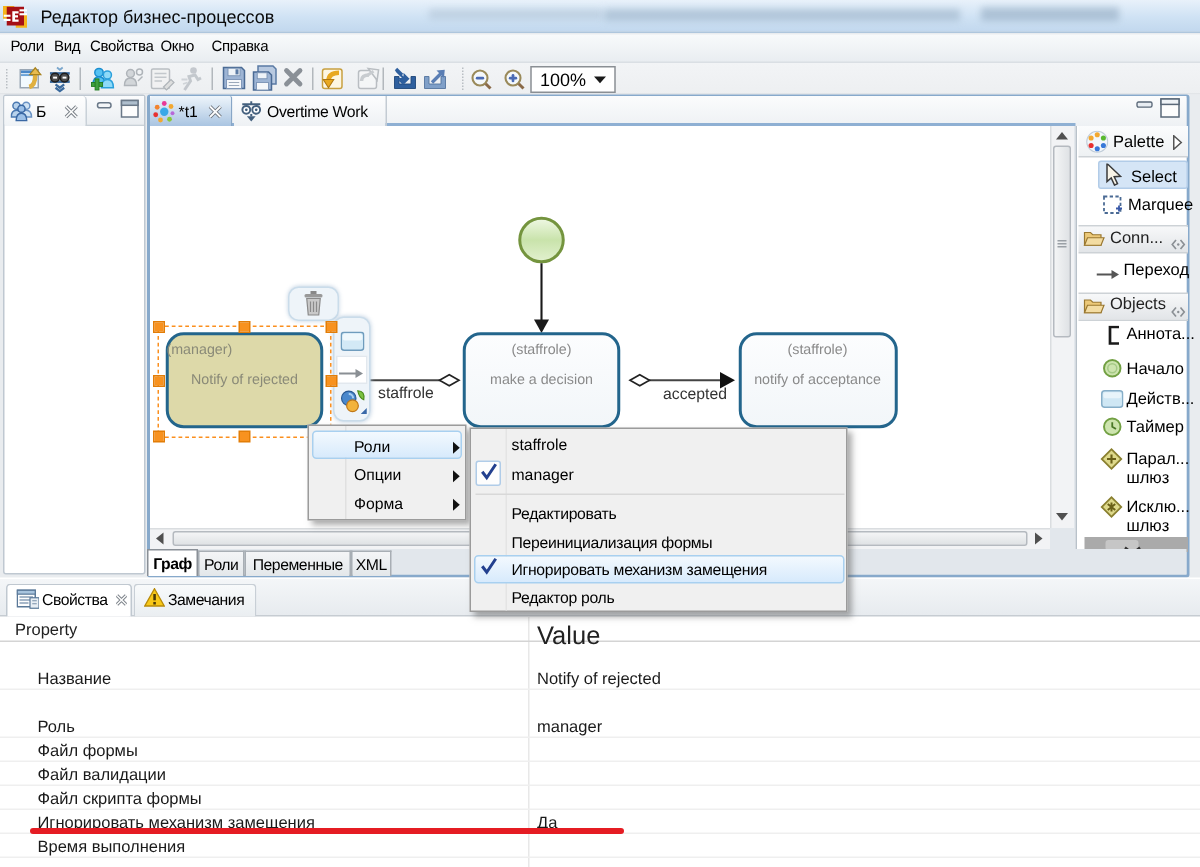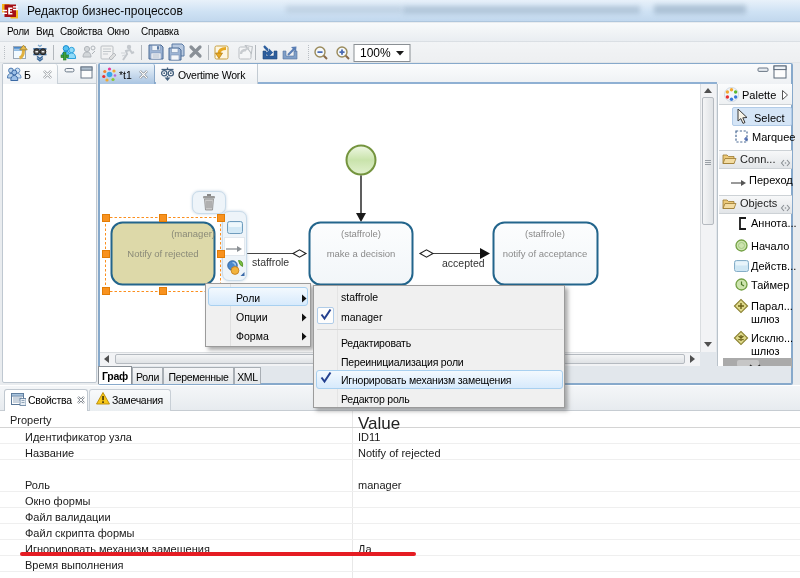--- a/index.html
+++ b/index.html
@@ -362,34 +362,30 @@
  <rect x="6.2" y="4" width="1.7" height="4.2" fill="#4a3a08"></rect>
  <rect x="6.2" y="9.3" width="1.7" height="1.7" fill="#4a3a08"></rect>
 </svg></div>
 <div class="a" style="left:112px;top:394px;font-size:10.5px;letter-spacing:-0.3px;color:#000">Замечания</div>
 
 <div class="a" id="ptable" style="left:0;top:411px;width:800px;height:167px">
  <div class="a" style="left:352px;top:0;width:1px;height:167px;background:#e8e8e8"></div>
  <div class="a" style="left:0;top:16px;width:800px;height:1px;background:#d4d4d4"></div>
  <div class="a" style="left:10px;top:3px;font-size:11px;color:#222">Property</div>
  <div class="a" style="left:358px;top:3px;font-size:17px;color:#222">Value</div>
- <div class="a prow" style="top:17px">
-      <span class="pname">Идентификатор узла</span>
-      <span class="pval">ID11</span>
-    </div>
  <div class="a prow" style="top:33px">
       <span class="pname">Название</span>
       <span class="pval">Notify of rejected</span>
     </div>
  <div class="a prow" style="top:65px">
       <span class="pname">Роль</span>
       <span class="pval">manager</span>
     </div>
  <div class="a prow" style="top:81px">
-      <span class="pname">Окно формы</span>
+      <span class="pname">Файл формы</span>
     </div>
  <div class="a prow" style="top:113px">
       <span class="pname">Файл скрипта формы</span>
     </div>
  <div class="a prow" style="top:97px">
       <span class="pname">Файл валидации</span>
     </div>
  <div class="a prow" style="top:129px">
       <span class="pname">Игнорировать механизм замещения</span>
       <span class="pval">Да</span>
@@ -432,21 +428,21 @@
   <path d="M380 164 L390 169.5 L380 175 Z" fill="#111"></path>
 
   <rect x="209.5" y="138.5" width="103" height="62" rx="11" fill="url(#gnode)" stroke="#23658c" stroke-width="2"></rect>
   <rect x="393.5" y="138.5" width="104" height="62" rx="11" fill="url(#gnode)" stroke="#23658c" stroke-width="2"></rect>
   <rect x="11.5" y="138.5" width="103" height="62" rx="11" fill="#ddd9a9" stroke="#23658c" stroke-width="2"></rect>
  </svg>
  <div class="a" style="left:209px;top:144px;width:104px;text-align:center;font-size:9.5px;color:#8a8a8a">(staffrole)</div>
  <div class="a" style="left:209px;top:164px;width:104px;text-align:center;font-size:9.5px;color:#8a8a8a">make a decision</div>
  <div class="a" style="left:393px;top:144px;width:104px;text-align:center;font-size:9.5px;color:#8a8a8a">(staffrole)</div>
  <div class="a" style="left:393px;top:164px;width:104px;text-align:center;font-size:9.5px;color:#8a8a8a">notify of acceptance</div>
- <div class="a" style="left:11px;top:144px;width:104px;text-align:right;font-size:9.5px;color:#8a8a78">(manager)</div>
+ <div class="a" style="left:11px;top:144px;width:104px;text-align:left;font-size:9.5px;color:#8a8a78">(manager)</div>
  <div class="a" style="left:11px;top:164px;width:104px;text-align:center;font-size:9.5px;color:#8a8a78">Notify of rejected</div>
  <div class="a" style="left:152px;top:172px;font-size:10.5px;color:#333">staffrole</div>
  <div class="a" style="left:342px;top:173px;font-size:10.5px;color:#333">accepted</div>
 </div>
 
 <div class="a" id="floattb" style="left:190px;top:189px;width:60px;height:95px">
  <div class="a" style="left:2px;top:2px;width:34px;height:23px;background:#eef4f9;border:1px solid #cadcea;border-radius:7px;box-shadow:0 0 3px rgba(180,200,220,.8)"></div>
  <div class="a" style="left:32px;top:22px;width:25px;height:70px;background:#eef4f9;border:1px solid #cadcea;border-radius:7px;box-shadow:0 0 3px rgba(180,200,220,.8)"></div>
  <div class="a" style="left:12px;top:5px"><svg width="14" height="17" viewBox="0 0 14 17">
   <rect x="5" y="0" width="4" height="2" fill="#888"></rect>
@@ -505,20 +501,20 @@
 <div class="a" id="menu2" style="left:313px;top:285px;width:252px;height:123px;background:#f0f0f0;border:1px solid #9b9b9b;box-shadow:3px 3px 4px rgba(90,90,90,.5)">
  <div class="a" style="left:23px;top:0;width:1px;height:121px;background:#e4e4e4"></div>
  <div class="a" style="left:27px;top:5px;font-size:10.5px;color:#000">staffrole</div>
  <div class="a" style="left:3px;top:21px;width:17px;height:17px;background:#fdfdfd;border:1px solid #b0cce8;border-radius:2px"></div>
  <div class="a" style="left:6px;top:22px"><svg width="12" height="13">
         <path d="M1.5 6.5 L4.5 10.5 L10.5 1.5" stroke="#23408f" stroke-width="2" fill="none"></path>
       </svg></div>
  <div class="a" style="left:27px;top:25px;font-size:10.5px;color:#000">manager</div>
  <div class="a" style="left:3px;top:43px;width:246px;height:1px;background:#d8d8d8"></div>
  <div class="a" style="left:27px;top:51px;font-size:10.5px;letter-spacing:-0.2px;color:#000">Редактировать</div>
- <div class="a" style="left:27px;top:70px;font-size:10.5px;letter-spacing:-0.2px;color:#000">Переинициализация роли</div>
+ <div class="a" style="left:27px;top:70px;font-size:10.5px;letter-spacing:-0.2px;color:#000">Переинициализация формы</div>
  <div class="a" style="left:2px;top:84px;width:247px;height:19px;background:linear-gradient(#f3f9fe,#d7eafc);border:1px solid #a8d0f0;border-radius:3px"></div>
  <div class="a" style="left:6px;top:85px"><svg width="12" height="13">
         <path d="M1.5 6.5 L4.5 10.5 L10.5 1.5" stroke="#23408f" stroke-width="2" fill="none"></path>
       </svg></div>
  <div class="a" style="left:27px;top:88px;font-size:10.5px;letter-spacing:-0.2px;color:#000">Игнорировать механизм замещения</div>
  <div class="a" style="left:27px;top:107px;font-size:10.5px;letter-spacing:-0.2px;color:#000">Редактор роль</div>
 </div>
 
 </body></html>

